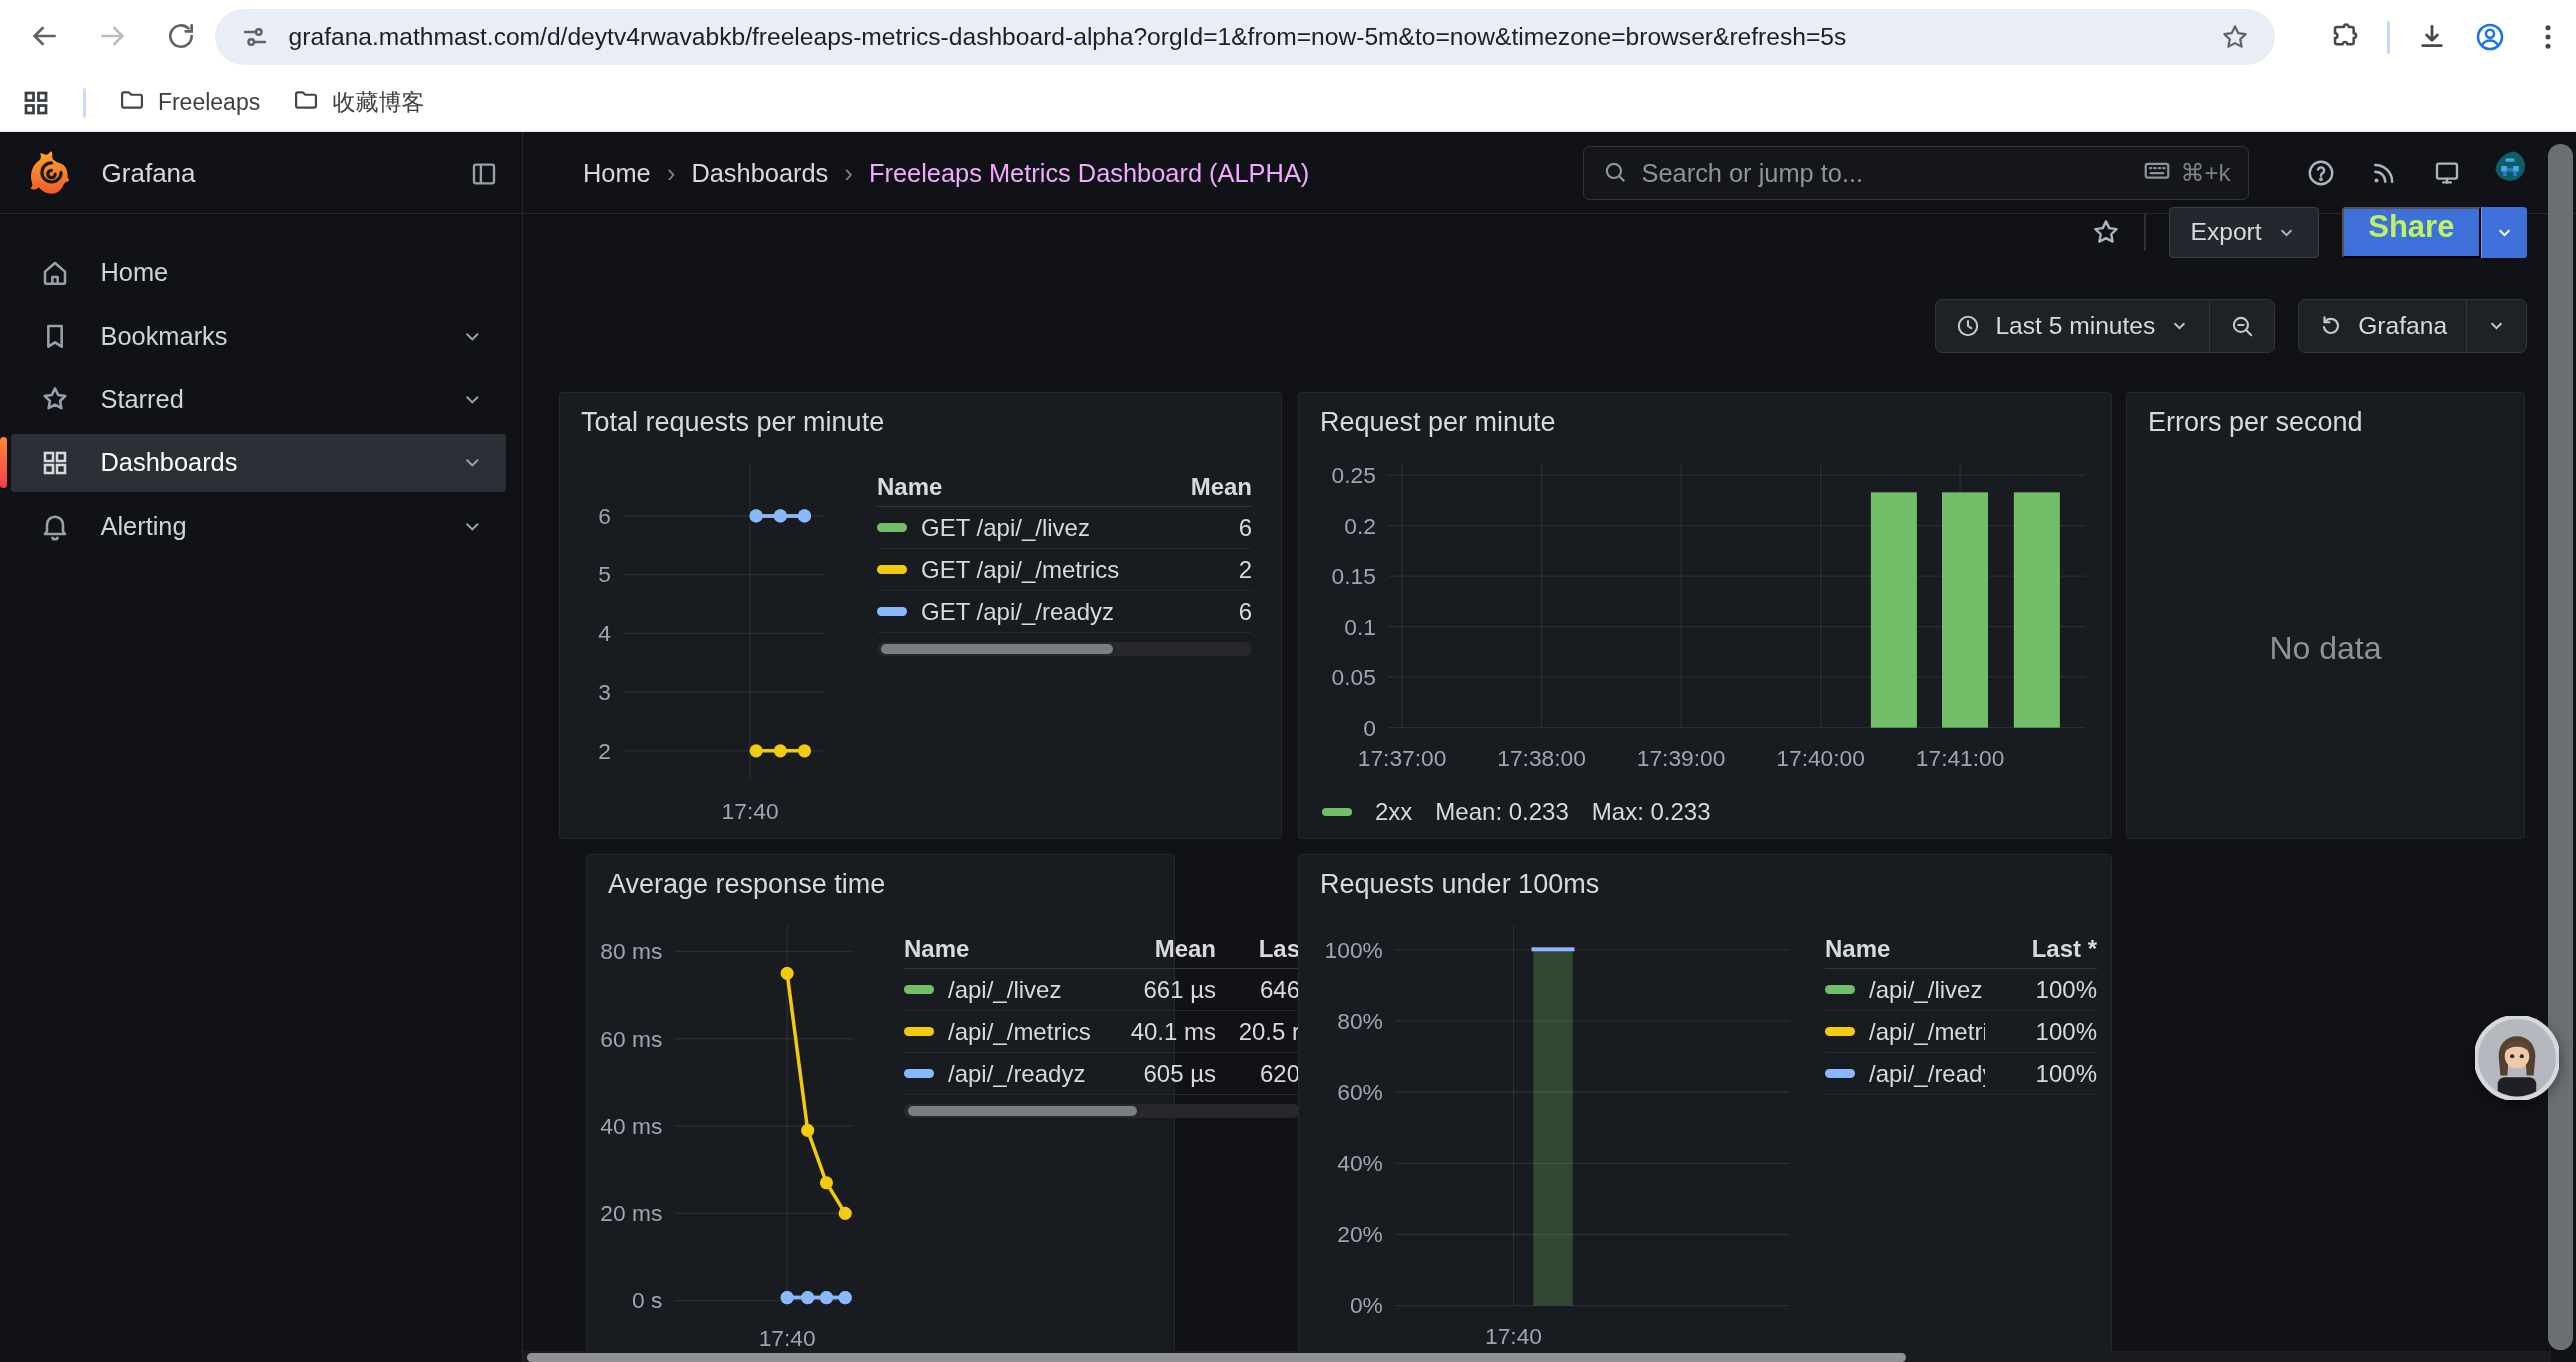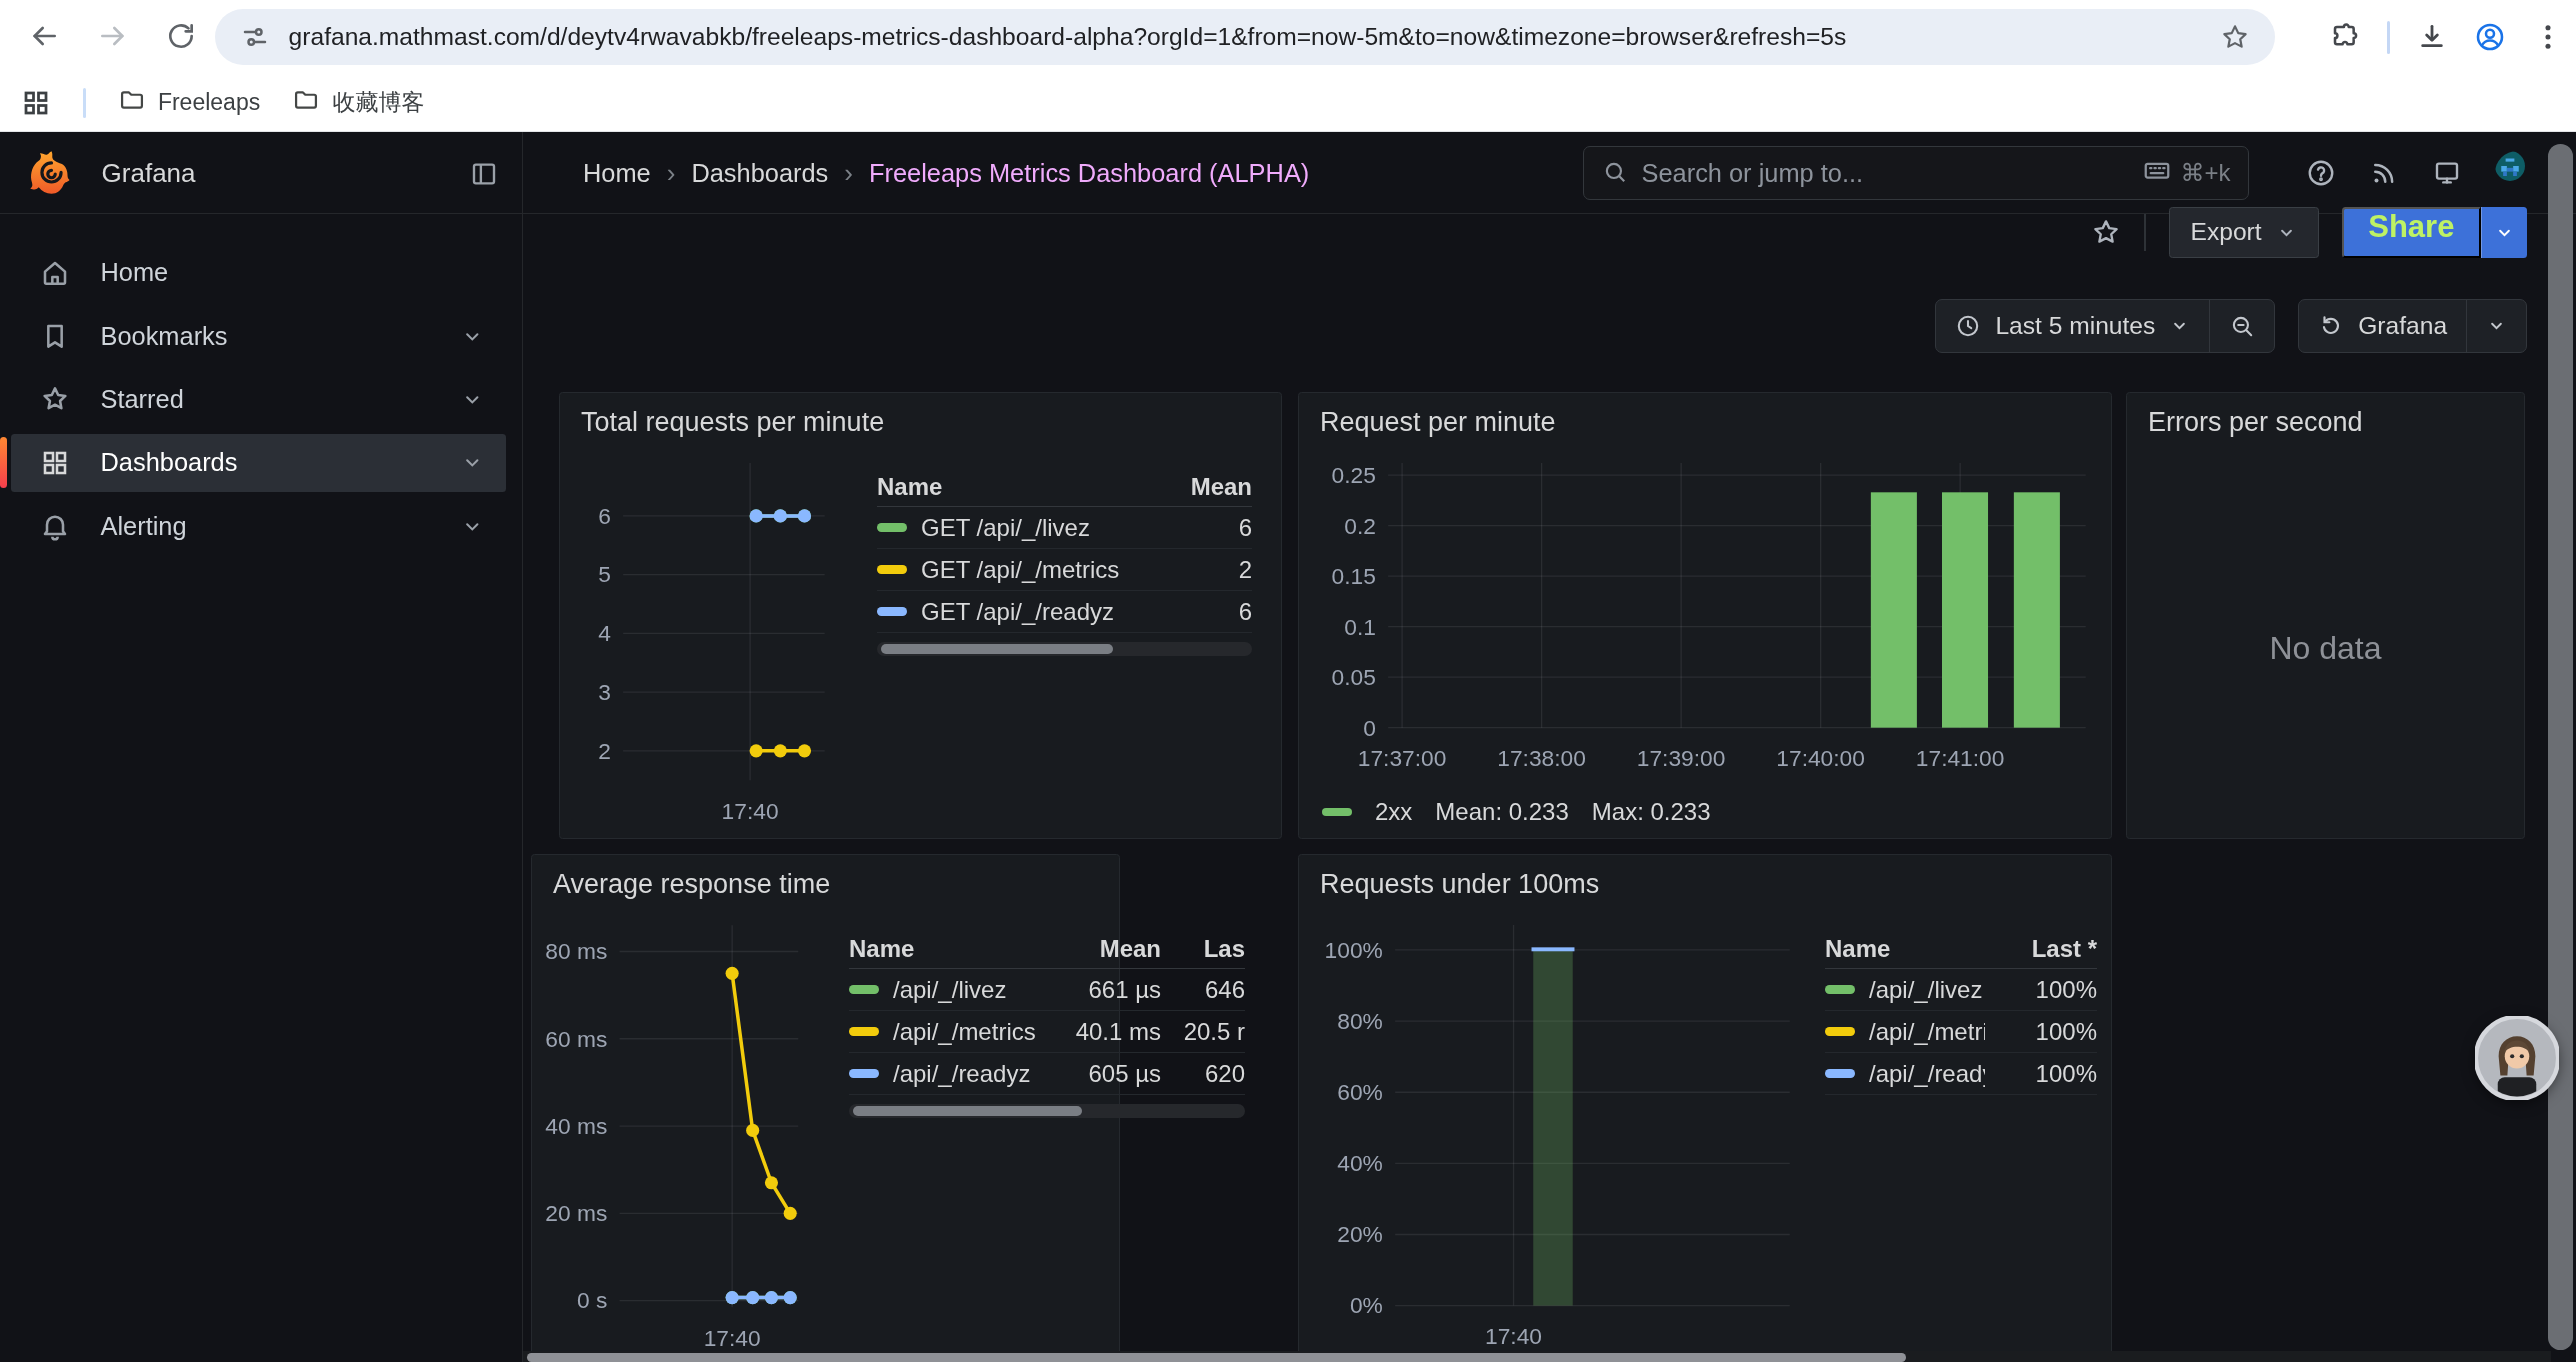--- a/index.html
+++ b/index.html
@@ -524,21 +524,21 @@
         <span>Mean: 0.233</span>
         <span>Max: 0.233</span>
       </div>
     </section>
 
     <section class="panel" style="left:2126px;top:260px;width:399px;height:447px">
       <div class="panel-title">Errors per second</div>
       <div class="no-data" style="top:237px">No data</div>
     </section>
 
-    <section class="panel" style="left:531px;top:722px;width:589px;height:509px">
+    <section class="panel" style="left:586px;top:722px;width:589px;height:509px">
       <div class="panel-title">Average response time</div>
       <div class="chart" style="left:7px;top:56px;width:268px;height:449px"><svg width="268" height="449" viewBox="0 0 306 512">
             <line x1="92" y1="45.89714285714285" x2="296" y2="45.89714285714285" stroke="rgba(204,204,220,0.10)" stroke-width="1.5"></line>
             <text x="78" y="54.89714285714285" text-anchor="end" class="tick">80 ms</text>
             <line x1="92" y1="145.5542857142857" x2="296" y2="145.5542857142857" stroke="rgba(204,204,220,0.10)" stroke-width="1.5"></line>
             <text x="78" y="154.5542857142857" text-anchor="end" class="tick">60 ms</text>
             <line x1="92" y1="245.21142857142857" x2="296" y2="245.21142857142857" stroke="rgba(204,204,220,0.10)" stroke-width="1.5"></line>
             <text x="78" y="254.21142857142857" text-anchor="end" class="tick">40 ms</text>
             <line x1="92" y1="344.86857142857144" x2="296" y2="344.86857142857144" stroke="rgba(204,204,220,0.10)" stroke-width="1.5"></line>
             <text x="78" y="353.86857142857144" text-anchor="end" class="tick">20 ms</text>

